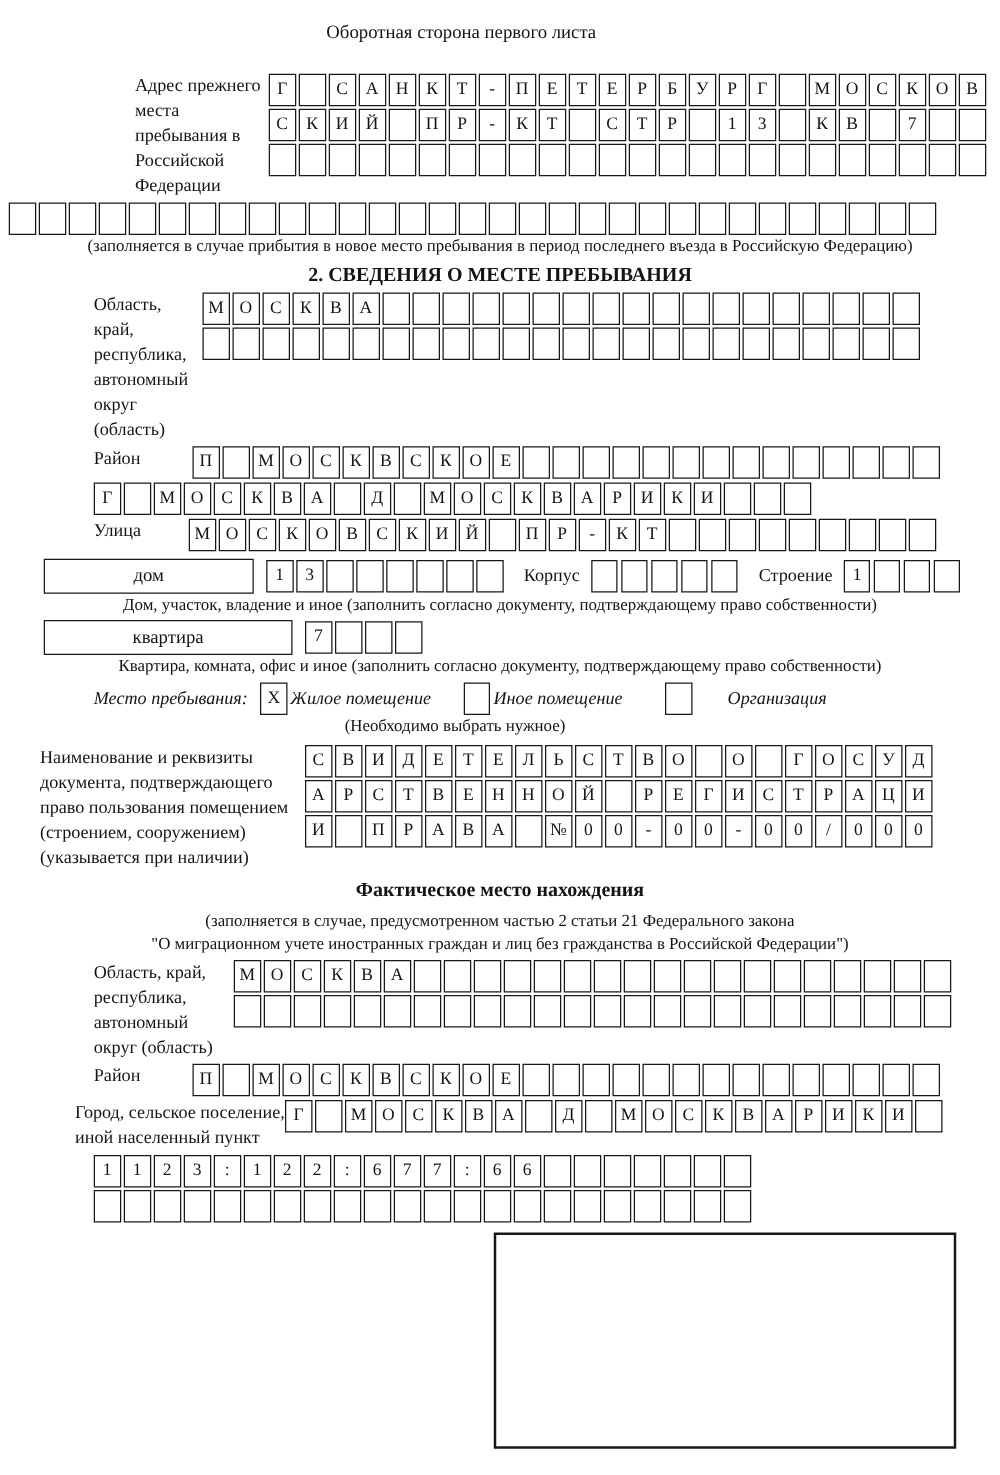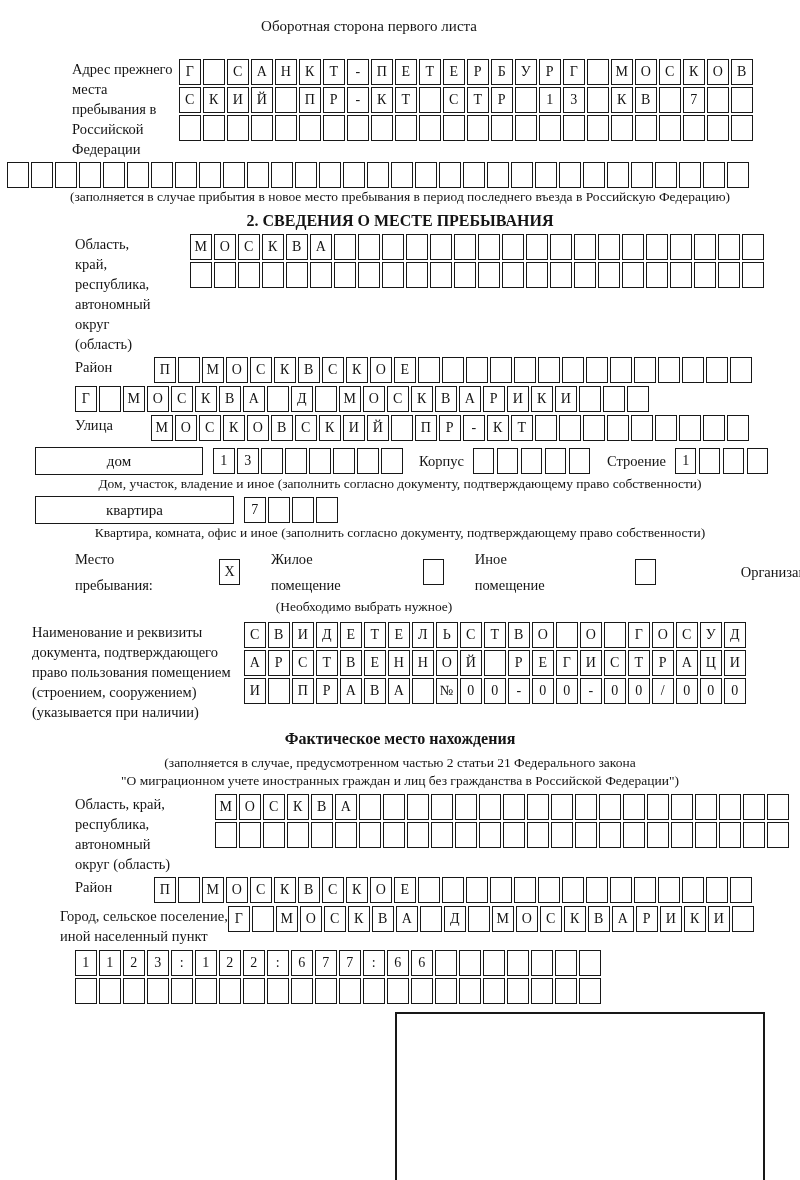--- a/index.html
+++ b/index.html
@@ -23,49 +23,49 @@
     font-size:14px;line-height:1;
   }
   .widebox{
     box-sizing:border-box;border:1.7px solid #181818;height:28px;
     display:flex;align-items:center;justify-content:center;flex:0 0 auto;
     font-size:15px;
   }
   .note{text-align:center;font-size:13.5px;line-height:18px;}
   .sec-title{text-align:center;font-weight:bold;font-size:16px;}
   
-  .prev-block{margin:24px 0 0 72px;}
+  .prev-block{margin:24px 0 0 108px;}
   .prev-block .label{width:106px;margin-right:1px;}
   .fullrow{margin:3px 0 0 7px;}
   .m-l75{margin-left:75px;}
   .lbl-oblast2{width:87px;}
   .lbl-rayon{width:79px;}
   .lbl-gorod2{width:100px;}
   .lbl-ulitsa{width:76px;}
   .dom-row{margin-left:35px;align-items:center;}
   .dom-box{width:168px;}
   .kv-box{width:199px;}
   .midlbl{padding:0 9px 0 14px;line-height:26px;}
   .mesto-row{align-items:center;}
-  .mesto-row .opt-lbl{line-height:26px;}
+  .mesto-row .opt-lbl{line-height:26px;font-style:italic;}
   .gap10{width:10px;flex:0 0 auto;}
   .gap26{width:26px;flex:0 0 auto;}
   .gap34{width:34px;flex:0 0 auto;}
   .note-narrow{width:680px;padding-left:24px;}
   .doc-block{margin-left:32px;}
   .doc-block .label{width:212px;}
   .lbl-oblast3{width:112px;}
   .lbl-gorod3{width:168px;}
   .lbl-kadastr{width:160px;}
   .row-gorod3{margin-left:60px;}
   .stamp-box{
     box-sizing:border-box;margin:8px 0 0 395px;
     width:370px;height:173px;border:2px solid #181818;
   }
-  .mt3{margin-top:3px;} .mt4{margin-top:4px;gap:28px;} .mt6{margin-top:6px;} .mt8{margin-top:8px;}
+  .mt3{margin-top:3px;} .mt4{margin-top:4px;} .mt6{margin-top:6px;} .mt8{margin-top:8px;}
   .mb2{margin-bottom:2px;}
 </style>
 </head>
 <body>
 
 <div class="hdr-note">Оборотная сторона первого листа</div>
 
 <div class="row prev-block">
   <div class="label">Адрес прежнего места пребывания в Российской Федерации</div>
   <div class="cellrows">

